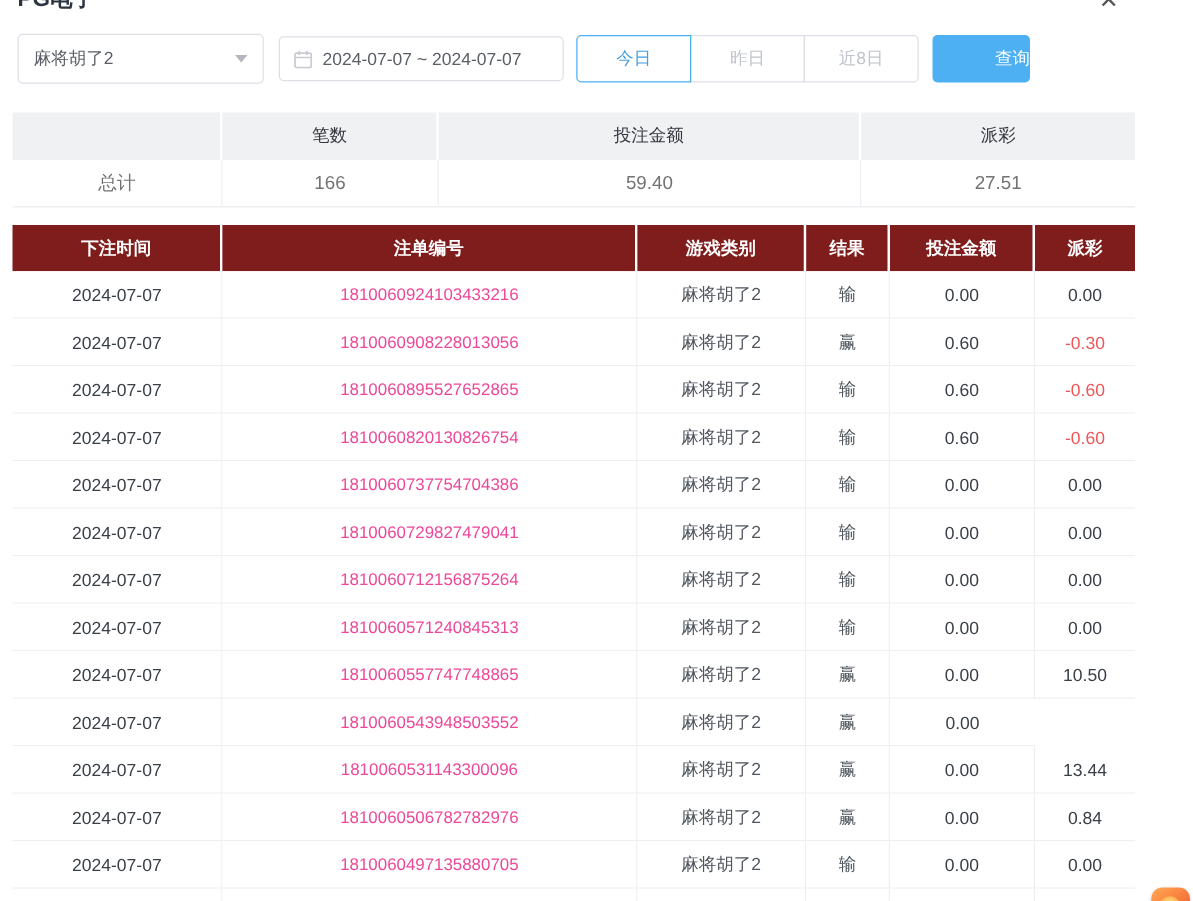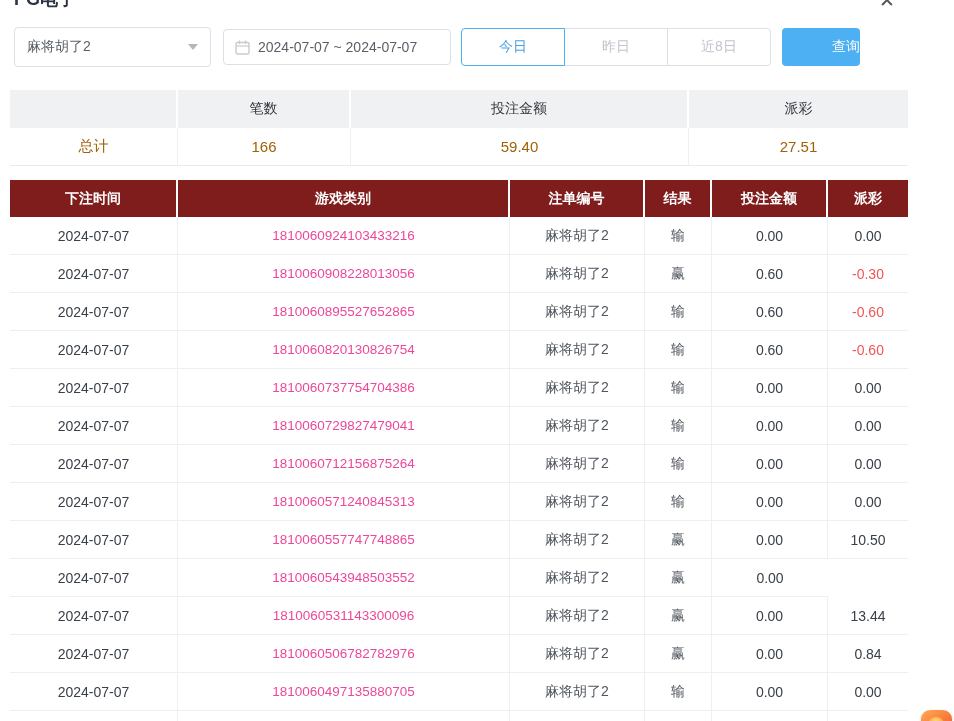--- a/index.html
+++ b/index.html
@@ -15,37 +15,37 @@
   .filter-bar { position:absolute; top:27px; left:14px; display:flex; align-items:center; }
   .select-box { width:197px; height:40px; border:1px solid #dcdfe6; border-radius:4px;
     display:flex; align-items:center; justify-content:space-between; padding:0 12px;
     font-size:14px; color:#5a5f66; cursor:pointer; background:#fff; }
   .caret { width:0; height:0; border-left:5px solid transparent; border-right:5px solid transparent;
     border-top:6px solid #b4b7bd; }
   .date-box { margin-left:12px; width:228px; height:36px; border:1px solid #dcdfe6; border-radius:4px;
     display:flex; align-items:center; padding:0 11px; font-size:14px; color:#5a5f66; background:#fff; cursor:pointer; }
   .cal-icon { margin-right:8px; flex:0 0 auto; display:block; }
   .btn-group { margin-left:10px; display:flex; }
-  .qbtn { width:104px; height:38px; background:#fff; border:1px solid #dcdfe6; font-size:14px;
+  .qbtn { width:92px; height:38px; background:#fff; border:1px solid #dcdfe6; font-size:14px;
     color:#c0c4cc; cursor:pointer; font-family:inherit; }
   .qbtn + .qbtn { margin-left:-1px; }
   .qbtn:first-child { border-radius:4px 0 0 4px; }
   .qbtn:last-child { border-radius:0 4px 4px 0; }
   .qbtn.active { border-color:#4db0f2; color:#459fe2; position:relative; z-index:2; }
   .search-btn { margin-left:11px; width:78px; height:38px; background:#4db0f2; color:#fff;
     border:none; border-radius:4px; font-size:14px; cursor:pointer; font-family:inherit;text-align:right; }
 
   
   .summary { position:absolute; top:90px; left:10px; width:898px; }
   .sum-grid { display:grid; grid-template-columns:168px 173px 338px 219px; }
   .sum-h { height:38px; background:#f0f1f3; display:flex; align-items:center; justify-content:center;
     font-size:14px; color:#33373d; }
   .sum-h:not(:last-child) { border-right:2px solid #fff; }
   .sum-c { height:38px; display:flex; align-items:center; justify-content:center;
-    font-size:15px; color:#a16207; border-bottom:1px solid #e9ebef; }
+    font-size:15px; color:#737373; border-bottom:1px solid #e9ebef; }
   .sum-c:not(:last-child) { border-right:1px solid #eef0f3; }
 
   
   .bet-table { position:absolute; top:180px; left:10px; width:898px; }
   .row-grid { display:grid; grid-template-columns:168px 332px 135px 67px 116px 80px; }
   .th { height:37px; background:#7f1d1d; color:#fff; font-weight:700; font-size:14px;
     display:flex; align-items:center; justify-content:center; }
   .th:not(:last-child) { border-right:2px solid #fff; }
   .td { height:38px; display:flex; align-items:center; justify-content:center;
     font-size:14px; border-bottom:1px solid #edeff2; background:#fff; }
@@ -109,22 +109,22 @@
       <div class="sum-c">总计</div>
       <div class="sum-c">166</div>
       <div class="sum-c">59.40</div>
       <div class="sum-c">27.51</div>
     </div>
   </div>
 
   <div class="bet-table">
     <div class="row-grid">
       <div class="th">下注时间</div>
+      <div class="th">注单编号</div>
       <div class="th">游戏类别</div>
-      <div class="th">注单编号</div>
       <div class="th">结果</div>
       <div class="th">投注金额</div>
       <div class="th">派彩</div>
     </div>
     <div>
         <div class="row-grid">
           <div class="td c0">2024-07-07</div>
           <div class="td c1">1810060924103433216</div>
           <div class="td c2">麻将胡了2</div>
           <div class="td c3">输</div>

